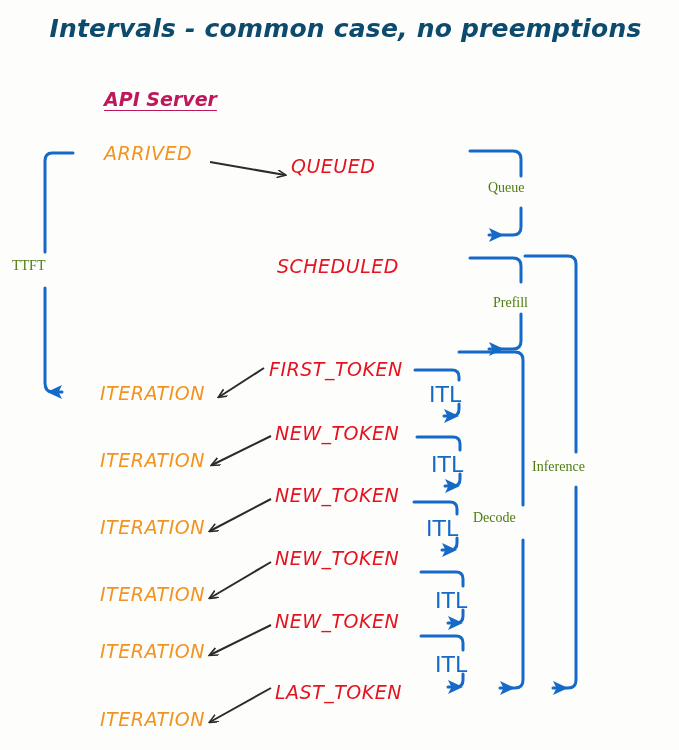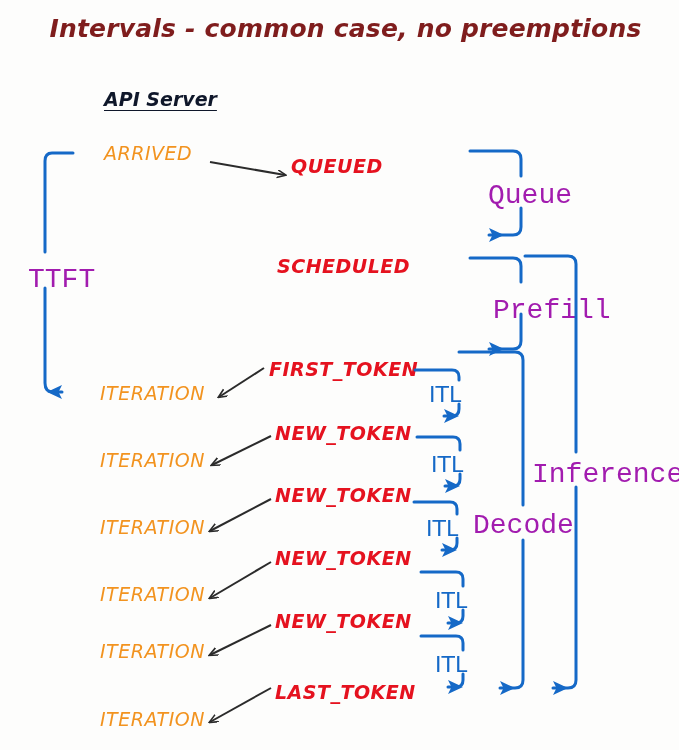--- a/index.html
+++ b/index.html
@@ -12,53 +12,53 @@
   }
   
   .title{
     position:absolute;
     left:0;right:0;top:14px;
     text-align:center;
     font-family:"DejaVu Sans", sans-serif;
     font-weight:bold;
     font-style:italic;
     font-size:25px;
-    color:#7f1d1d;
+    color:#0c4a6e;
     letter-spacing:.2px;
     padding-left:12px;
   }
   .colhead{
     position:absolute;
     font-family:"DejaVu Sans", sans-serif;
     font-style:italic;
     font-weight:bold;
     font-size:19px;
     text-decoration:underline;
     text-underline-offset:4px;
     white-space:nowrap;
   }
-  .api-head{color:#0f172a;left:104px;top:88px;}
+  .api-head{color:#be185d;left:104px;top:88px;}
   .eng-head{color:#e5121f;left:283px;top:88px;}
 
   .evt{
     position:absolute;
     font-family:"DejaVu Sans", sans-serif;
     font-style:italic;
     font-size:19px;
     white-space:nowrap;
     letter-spacing:.5px;
   }
   .api{color:#f2931f;}
-  .eng{color:#e5121f;font-weight:bold;}
+  .eng{color:#e5121f;}
 
   .blab{
     position:absolute;
-    color:#a21caf;
-    font-family:Liberation Mono, monospace;
-    font-size:28px;
+    color:#4d7c0f;
+    font-family:Liberation Serif, serif;
+    font-size:14px;
     background:#fdfdfc;
     padding:0 4px;
     white-space:nowrap;
   }
   .itl-lab{
     position:absolute;
     color:#1569c7;
     font-family:"DejaVu Sans", sans-serif;
     font-size:22px;
     background:#fdfdfc;
@@ -87,21 +87,21 @@
 
   <div class="evt eng" style="left:291px;top:155px;">QUEUED</div>
   <div class="evt eng" style="left:277px;top:255px;text-align:center;">SCHEDULED</div>
   <div class="evt eng" style="left:269px;top:358px;">FIRST_TOKEN</div>
   <div class="evt eng" style="left:275px;top:422px;">NEW_TOKEN</div>
   <div class="evt eng" style="left:275px;top:484px;">NEW_TOKEN</div>
   <div class="evt eng" style="left:275px;top:547px;">NEW_TOKEN</div>
   <div class="evt eng" style="left:275px;top:610px;">NEW_TOKEN</div>
   <div class="evt eng" style="left:275px;top:673px;margin-top:8px;">LAST_TOKEN</div>
 
-  <div class="blab" style="left:24px;top:258px;margin-top:6px;">TTFT</div>
+  <div class="blab" style="left:8px;top:258px;">TTFT</div>
   <div class="blab" style="left:484px;top:180px;">Queue</div>
   <div class="blab" style="left:489px;top:295px;">Prefill</div>
   <div class="blab" style="left:469px;top:510px;">Decode</div>
   <div class="blab" style="left:528px;top:459px;">Inference</div>
 
   <div class="itl-lab" style="left:428px;top:382px;">ITL</div>
   <div class="itl-lab" style="left:430px;top:452px;">ITL</div>
   <div class="itl-lab" style="left:425px;top:516px;">ITL</div>
   <div class="itl-lab" style="left:434px;top:588px;">ITL</div>
   <div class="itl-lab" style="left:434px;top:652px;">ITL</div>

